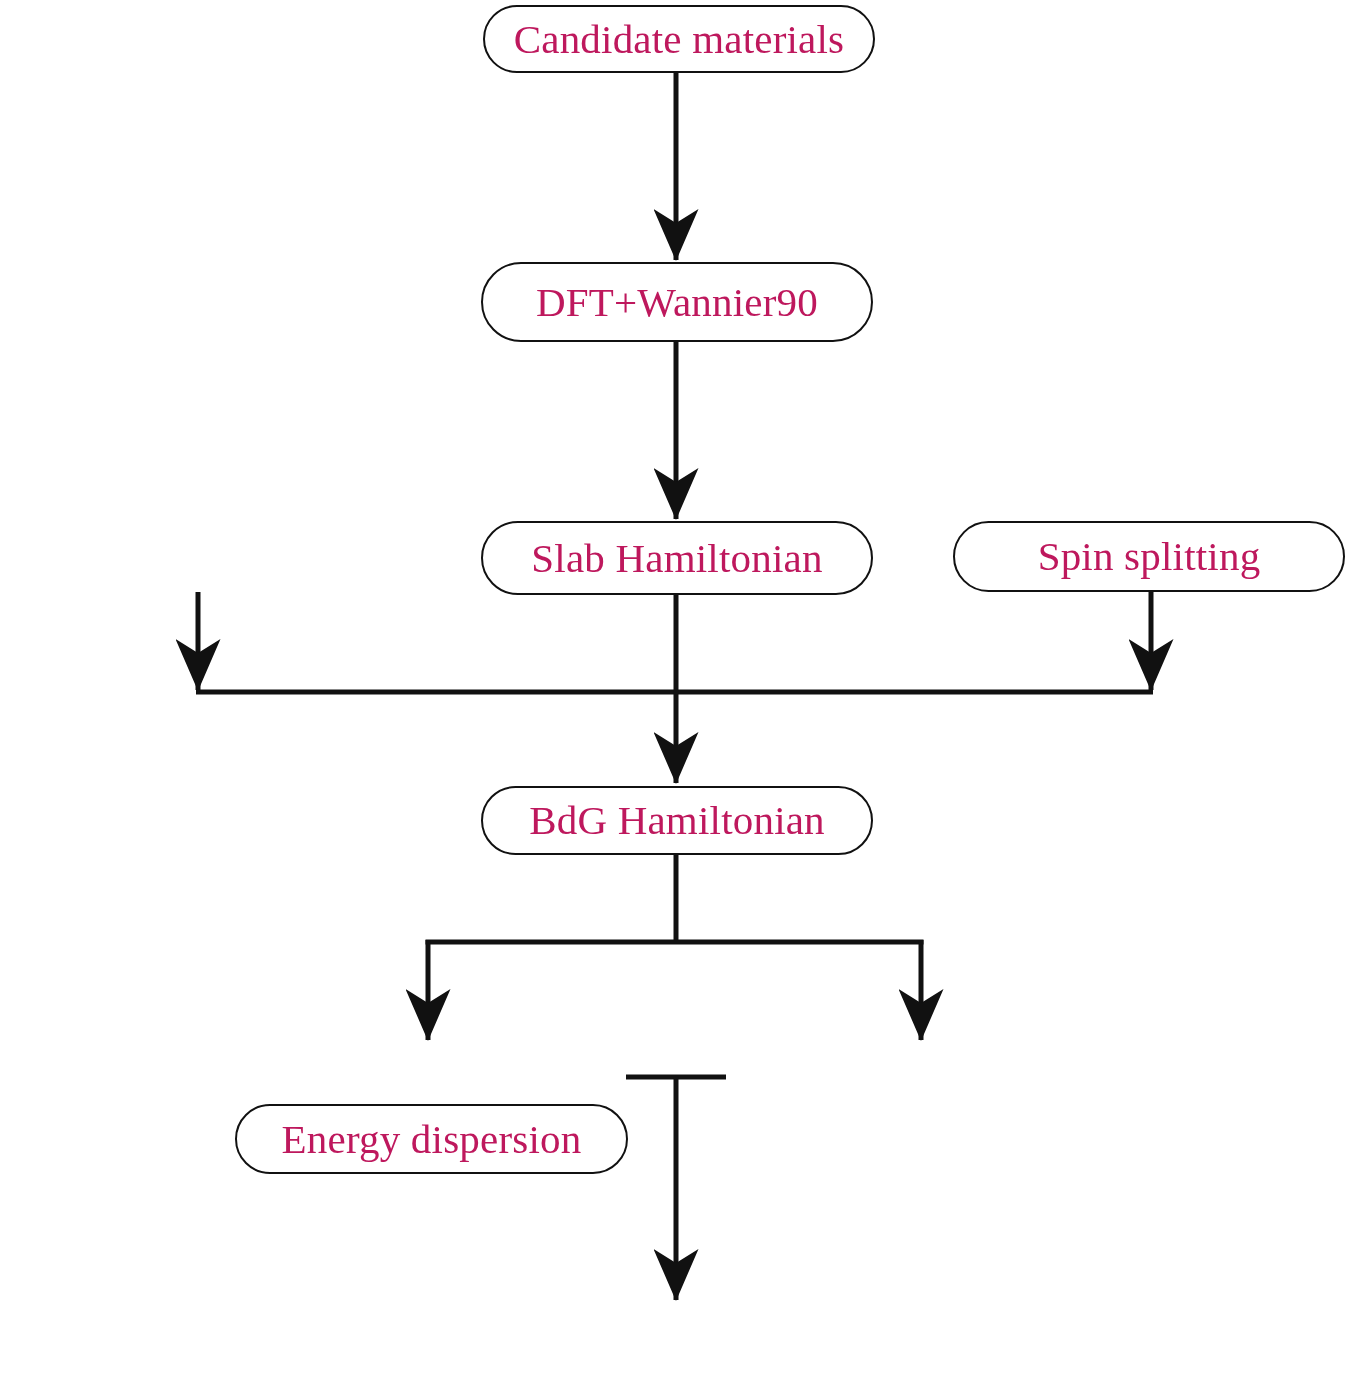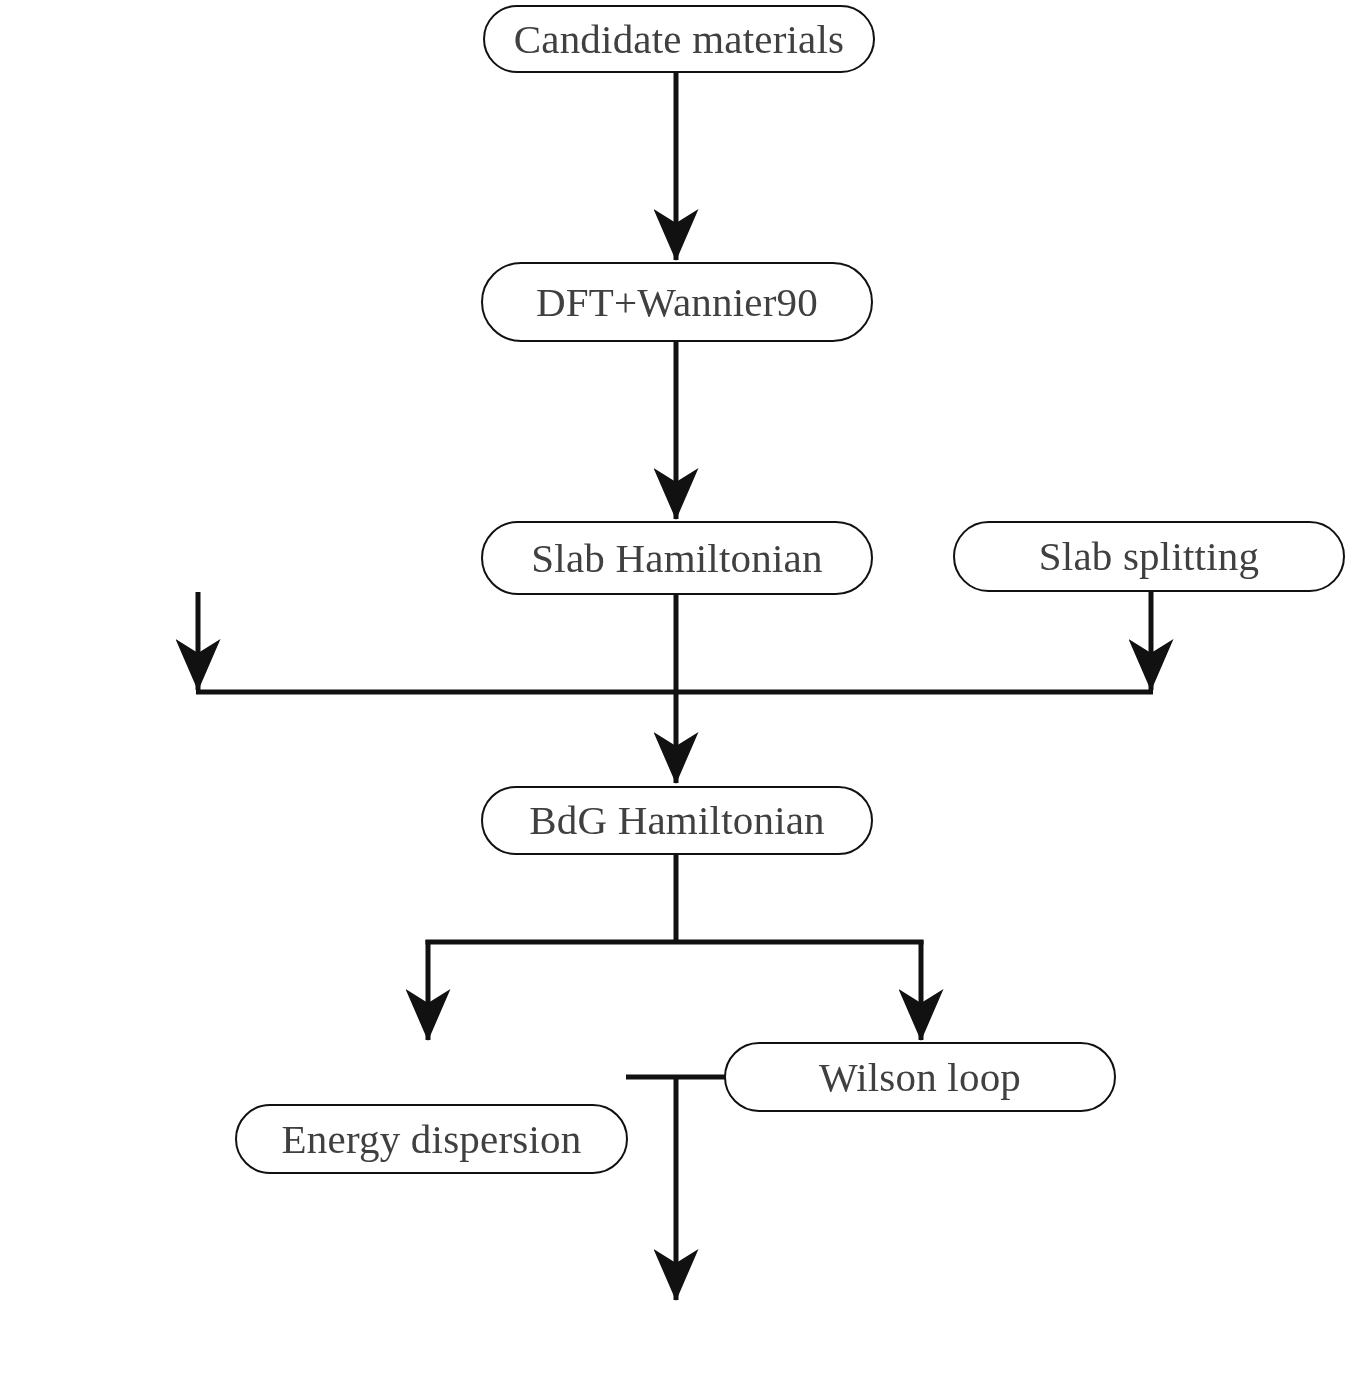--- a/index.html
+++ b/index.html
@@ -36,21 +36,21 @@
     justify-content: center;
     text-align: center;
     color: #000000;
     white-space: nowrap;
     z-index: 3;
   }
   .node .node-label {
     font-size: 41px;
     line-height: 1;
     letter-spacing: 0.2px;
-    color: #404040;
+    color: #be185d;
   }
 </style>
 </head>
 <body>
 
 <div id="flowchart-root">
 
   <svg id="edge-layer" viewBox="0 0 1350 1378" xmlns="http://www.w3.org/2000/svg">
     <defs>
       <marker id="arrowhead" markerWidth="11" markerHeight="9" refX="10.4" refY="4.5" orient="auto" markerUnits="strokeWidth">
@@ -108,29 +108,26 @@
   <div class="node" style="left:481px; top:262px; width:392px; height:80px;">
     <span class="node-label">DFT+Wannier90</span>
   </div>
 
 
   <div class="node" style="left:481px; top:521px; width:392px; height:74px;">
     <span class="node-label">Slab Hamiltonian</span>
   </div>
 
   <div class="node" style="left:953px; top:521px; width:392px; height:71px;">
-    <span class="node-label">Slab splitting</span>
+    <span class="node-label">Spin splitting</span>
   </div>
 
   <div class="node" style="left:481px; top:786px; width:392px; height:69px;">
     <span class="node-label">BdG Hamiltonian</span>
   </div>
 
   <div class="node" style="left:235px; top:1104px; width:393px; height:70px;">
     <span class="node-label">Energy dispersion</span>
   </div>
 
-  <div class="node" style="left:724px; top:1042px; width:392px; height:70px;">
-    <span class="node-label">Wilson loop</span>
-  </div>
 
 
 </div>
 
 </body></html>

